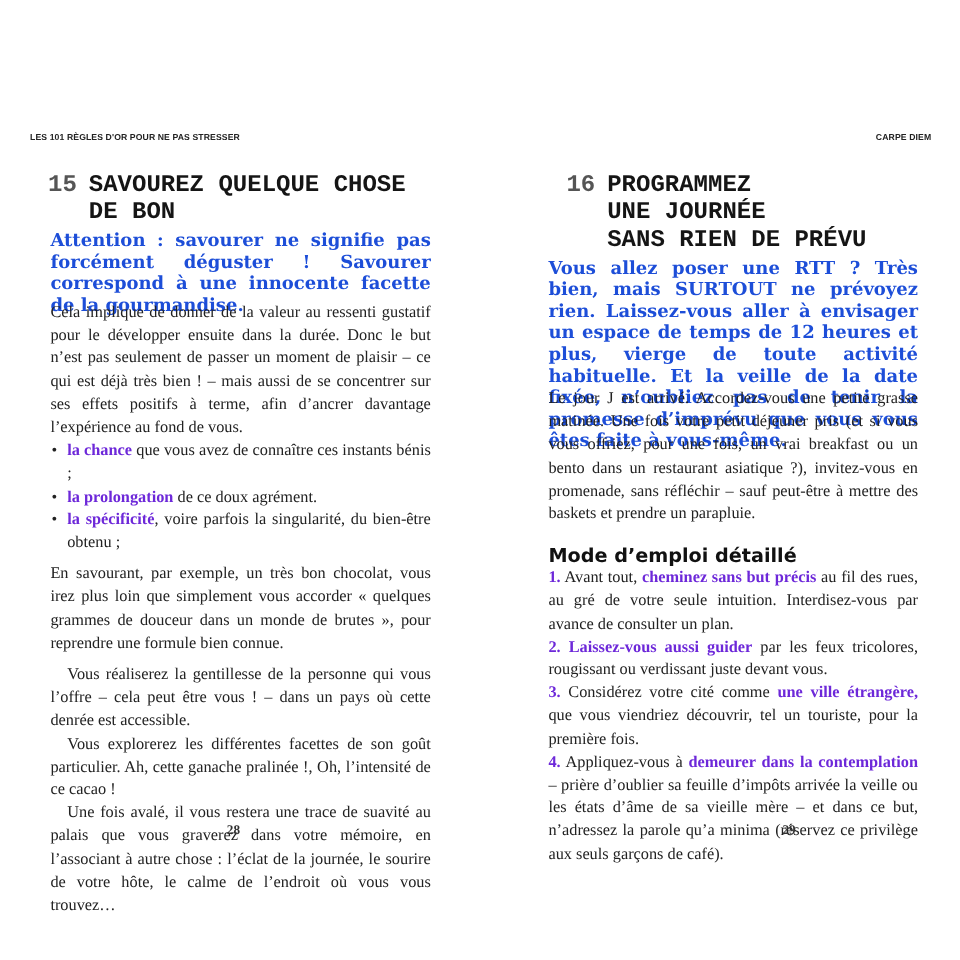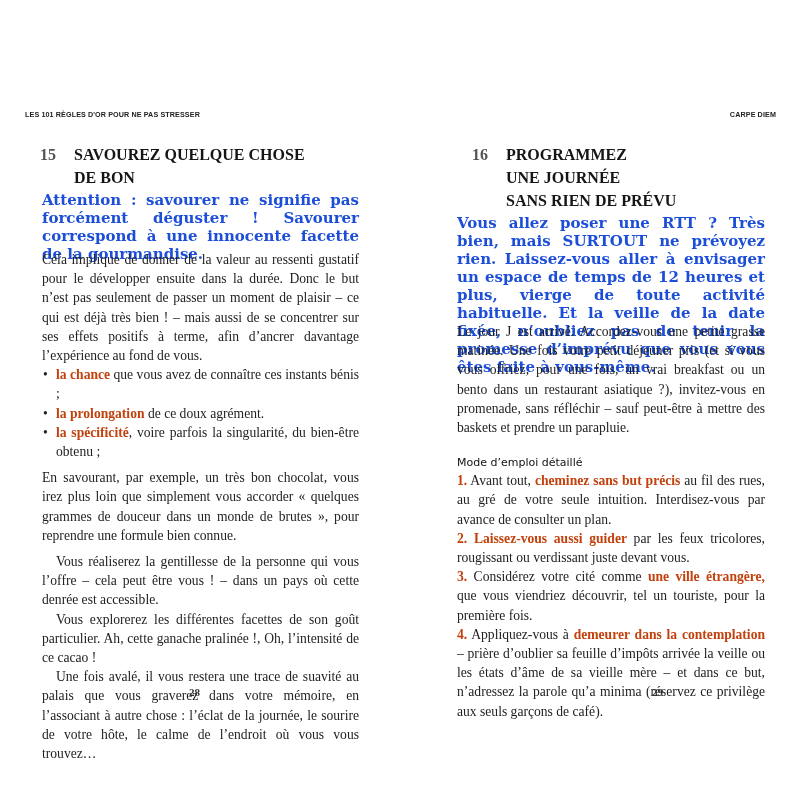--- a/index.html
+++ b/index.html
@@ -3,40 +3,40 @@
 <meta charset="utf-8">
 <style>
   html, body { margin:0; padding:0; }
   body { width:800px; height:800px; background:#ffffff; position:relative; overflow:hidden; color:#1a1a1a; }
   .page { position:absolute; top:0; height:800px; }
   .left { left:0; width:400px; }
   .right { left:400px; width:400px; }
   .running { position:absolute; top:110px; font-family:"Liberation Sans", sans-serif; font-weight:bold; font-size:7.2px; letter-spacing:0.1px; color:#222; }
   .left .running { left:25px; }
   .right .running { right:24px; }
-  .chap { position:absolute; font-family:Liberation Serif, serif; font-weight:bold; font-size:16px; line-height:23px; color:#151515; }
+  .chap { position:absolute; font-family:Liberation Mono, monospace; font-weight:bold; font-size:20px; line-height:23px; color:#151515; }
   .left .chap { left:40px; top:143px; }
   .right .chap { left:72px; top:143px; }
   .chap .num { color:#555; position:absolute; left:0; top:0; }
   .chap .ttl { display:block; margin-left:34px; }
   .chap .ttl span { display:block; }
   .lead { position:absolute; font-family:"DejaVu Serif", serif; font-weight:bold; font-size:15px; line-height:18px; color:#1d4ed8; text-align:justify; }
   .left .lead { left:42px; top:191px; width:317px; }
   .right .lead { left:57px; top:214px; width:308px; }
   .body { position:absolute; font-family:"Liberation Serif", serif; font-size:13.6px; line-height:19.2px; color:#222; text-align:justify; }
   .left .body { left:42px; top:250px; width:317px; }
   .right .body { left:57px; top:322px; width:308px; }
   .body p { margin:0; }
   .body p.ind { text-indent:14px; }
   .body p.gap { margin-top:7px; }
   .body ul { list-style:none; margin:0; padding:0; }
   .body li { position:relative; padding-left:14px; }
   .body li:before { content:"•"; position:absolute; left:1px; top:0; }
-  .body b { font-weight:bold; color:#c2410c; }
-  .subhead { font-family:"DejaVu Sans", sans-serif; font-weight:normal; font-size:11px; line-height:17px; margin-top:17px; color:#111; }
+  .body b { font-weight:bold; color:#6d28d9; }
+  .subhead { font-family:"DejaVu Sans", sans-serif; font-weight:bold; font-size:16px; line-height:17px; margin-top:17px; color:#111; }
   .folio { position:absolute; top:686px; font-family:"Liberation Serif", serif; font-size:11px; color:#333;font-weight:bold; }
   .left .folio { left:189px; }
   .right .folio { left:604px; left:204px;padding-left:48px; }
 </style>
 </head>
 <body>
 
 <div class="page left">
   <div class="running">LES 101 RÈGLES D'OR POUR NE PAS STRESSER</div>
   <div class="chap">

